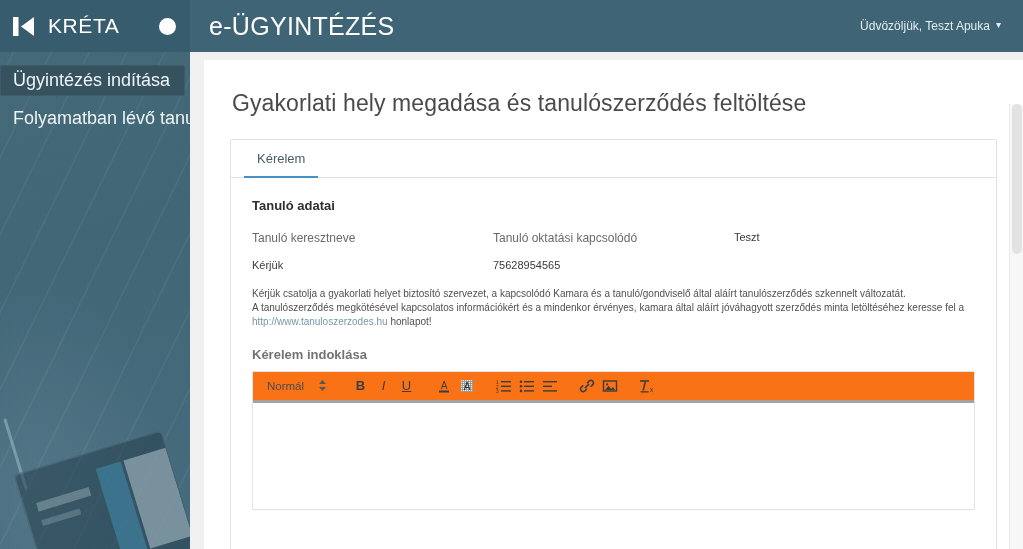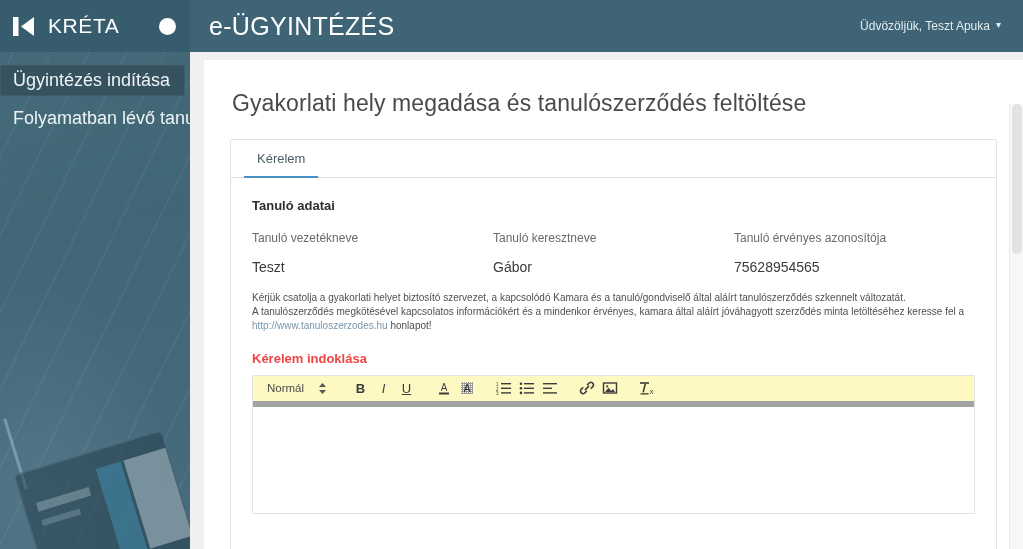--- a/index.html
+++ b/index.html
@@ -258,50 +258,50 @@
     grid-template-columns: 1fr 1fr 1fr;
     row-gap: 4px;
     margin-bottom: 16px;
   }
   .field-label {
     font-size: 12px;
     color: #6a6a6a;
     padding-bottom: 10px;
   }
   .field-value {
-    font-size: 14px;
+    font-size: 11px;
     color: #3a3a3a;
   }
 
   .note {
     font-size: 10px;
     line-height: 1.42;
     color: #4f4f4f;
     margin-bottom: 17px;
   }
   .note a {
     color: #7896ab;
     text-decoration: none;
   }
 
   .editor-label {
     font-size: 13px;
     font-weight: bold;
-    color: #ef4444;
+    color: #737373;
     margin-bottom: 9px;
   }
 
   .editor {
     border: 1px solid #e3e3e3;
     border-radius: 1px;
   }
   .editor-toolbar {
     height: 31px;
-    background: #fef9c3;
-    border-bottom: 6px solid #a3a3a3;
+    background: #f97316;
+    border-bottom: 3px solid #a3a3a3;
     display: flex;
     align-items: center;
     padding: 0 8px;
     gap: 0;
   }
   .tb-select {
     display: flex;
     align-items: center;
     gap: 14px;
     font-size: 11.5px;
@@ -406,25 +406,24 @@
             <div class="tab active">
               <span>Kérelem</span>
             </div>
           </div>
 
           <div class="tab-body">
 
             <div class="section-heading">Tanuló adatai</div>
 
             <div class="field-grid">
-              <div class="field-label">Tanuló vezetékneve</div>
               <div class="field-label">Tanuló keresztneve</div>
-              <div class="field-label">Tanuló érvényes azonosítója</div>
+              <div class="field-label">Tanuló oktatási kapcsolódó</div>
               <div class="field-value">Teszt</div>
-              <div class="field-value">Gábor</div>
+              <div class="field-value">Kérjük</div>
               <div class="field-value">75628954565</div>
             </div>
 
             <p class="note">
               <span>Kérjük csatolja a gyakorlati helyet biztosító szervezet, a kapcsolódó Kamara és a tanuló/gondviselő által aláírt tanulószerződés szkennelt változatát.</span><br>
               <span>A tanulószerződés megkötésével kapcsolatos információkért és a mindenkor érvényes, kamara által aláírt jóváhagyott szerződés minta letöltéséhez keresse fel a </span><a href="#">http://www.tanuloszerzodes.hu</a><span> honlapot!</span>
             </p>
 
             <div class="editor-label">Kérelem indoklása</div>
 

